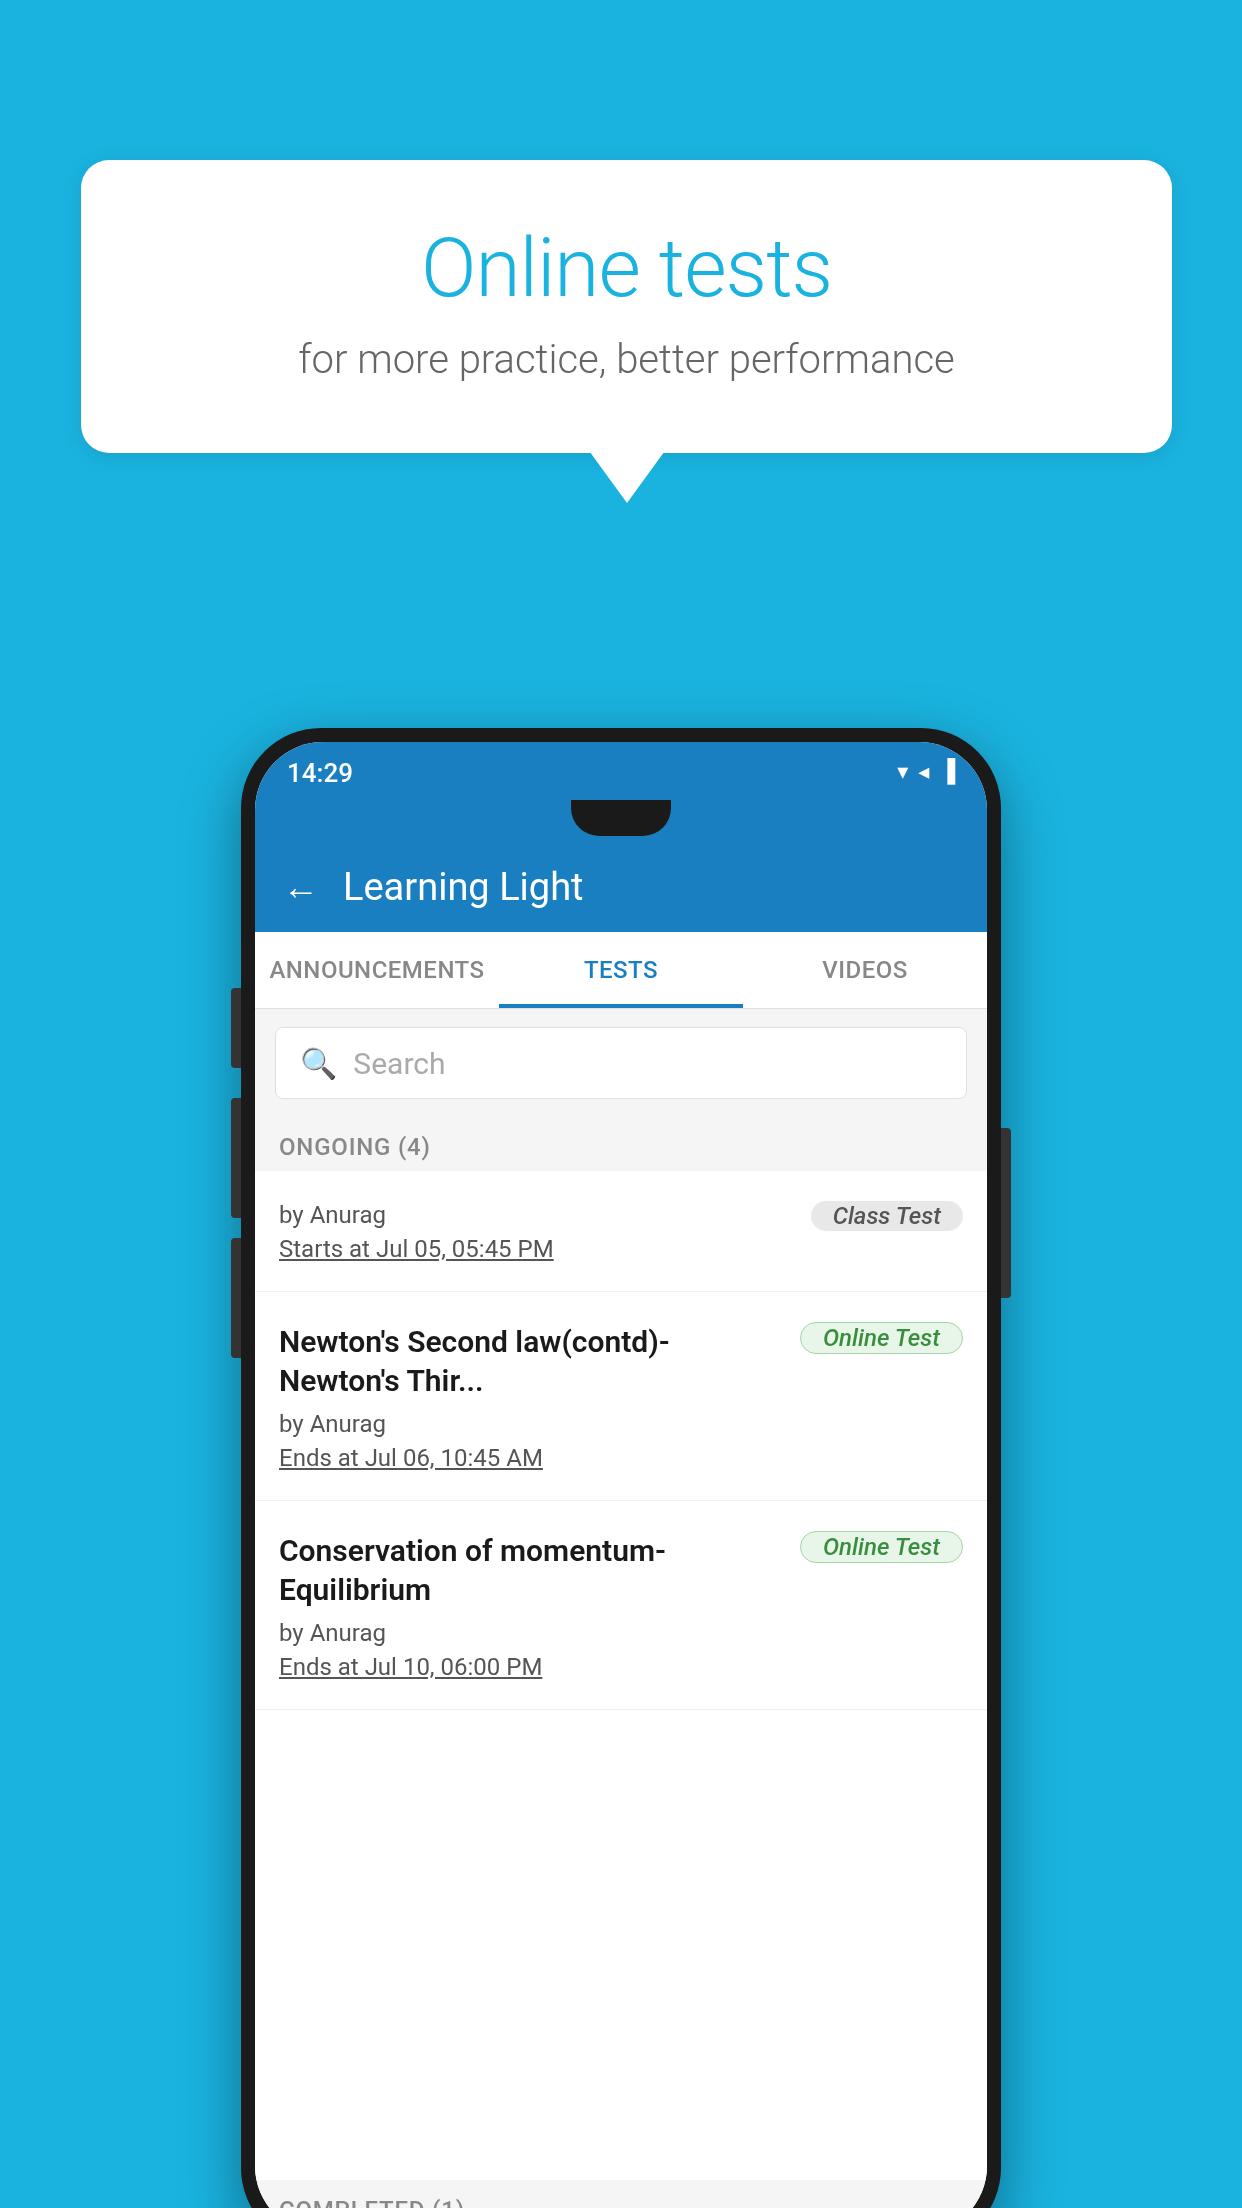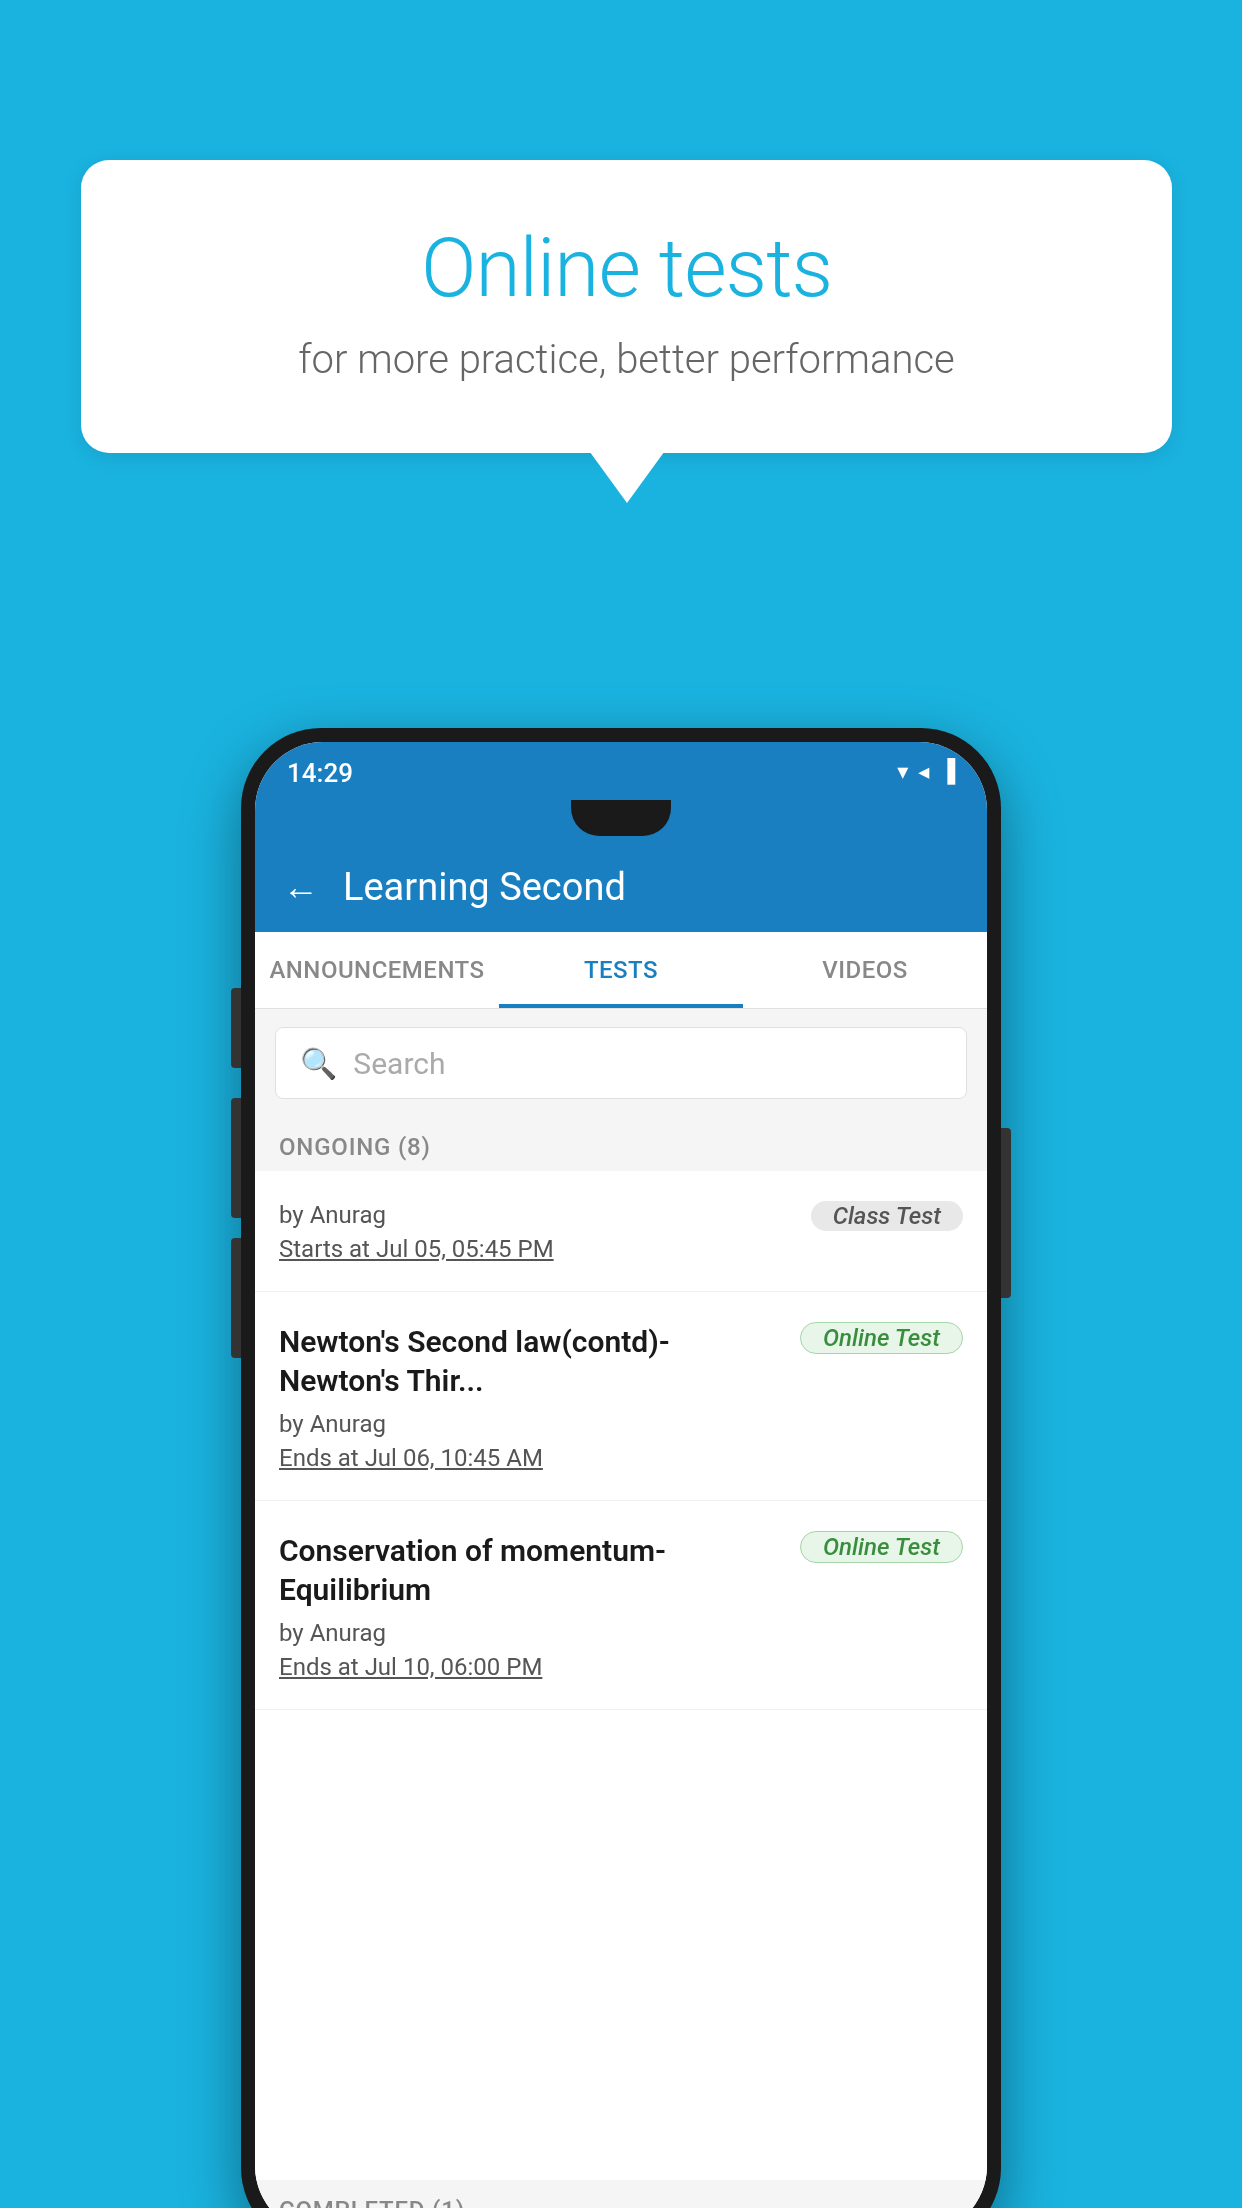--- a/index.html
+++ b/index.html
@@ -373,21 +373,21 @@
         <span class="battery-icon">▐</span>
       </div>
     </div>
 
     <div class="notch-area">
       <div class="notch"></div>
     </div>
 
     <div class="app-bar">
       <span class="back-arrow">←</span>
-      <span class="app-title">Learning Second</span>
+      <span class="app-title">Learning Light</span>
     </div>
 
     <div class="tabs-container">
       <div class="tab">
         <span>ANNOUNCEMENTS</span>
       </div>
       <div class="tab active">
         <span>TESTS</span>
       </div>
       <div class="tab">
@@ -396,21 +396,21 @@
     </div>
 
     <div class="search-container">
       <div class="search-bar">
         <span class="search-icon-inner">🔍</span>
         <span class="search-placeholder">Search</span>
       </div>
     </div>
 
     <div class="section-header">
-      <span class="section-label">ONGOING (8)</span>
+      <span class="section-label">ONGOING (4)</span>
     </div>
 
     <div class="tests-list">
 
       <div class="test-item">
         <div class="test-info">
           <div class="test-author">by Anurag</div>
           <div class="test-time">Starts at  Jul 05, 05:45 PM</div>
         </div>
         <div class="test-badge badge-class">Class Test</div>

